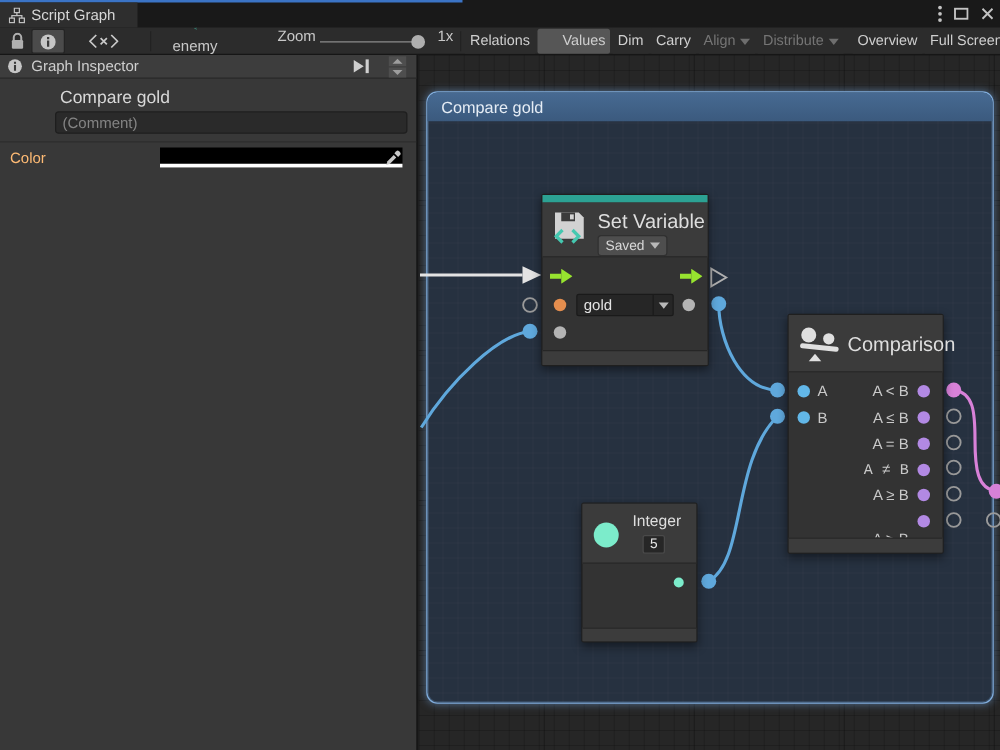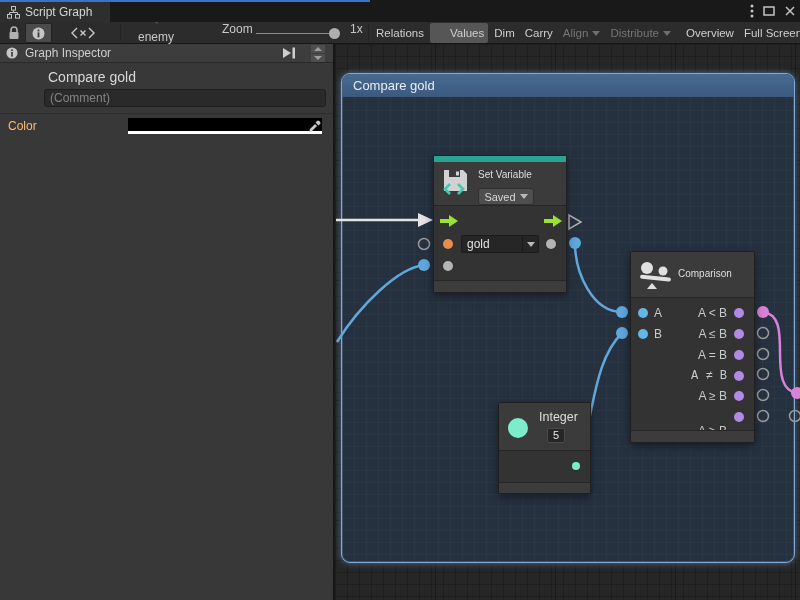--- a/index.html
+++ b/index.html
@@ -72,42 +72,42 @@
   .group-header { position:absolute; left:0; top:0; width:100%; height:23px;
     background:linear-gradient(#476a92,#3b5a7e); border-radius:8px 8px 0 0;
     display:flex; align-items:center; padding-left:11px; font-size:13px; color:#e6edf5; }
 
   .wires { position:absolute; left:0; top:0; width:465px; height:556px; z-index:2; pointer-events:none; }
 
   .node { position:absolute; background:#333333; border:1px solid #1f1f1f; border-radius:2px;
     box-shadow:0 3px 8px rgba(0,0,0,.45); z-index:3; }
   .node .nhead { position:absolute; left:0; width:100%; background:#3b3b3b; border-bottom:1px solid #262626; }
   .node .nfoot { position:absolute; left:0; bottom:0; width:100%; background:#3c3c3c; border-top:1px solid #262626; }
-  .ntitle { position:absolute; color:#dedede; font-size:10px; }
+  .ntitle { position:absolute; color:#dedede; font-size:16px; }
   .dot { position:absolute; width:10px; height:10px; border-radius:50%; }
   .plabel { position:absolute; font-size:12px; color:#c9c9c9; }
 
   .setvar { left:98px; top:111px; width:134px; height:138px; }
   .setvar .strip { position:absolute; left:0; top:0; width:100%; height:6px; background:#2ca293; }
   .setvar .nhead { top:6px; height:44px; }
   .saved-pill { position:absolute; left:44px; top:26px; width:56px; height:17px; background:#4e4e4e;
     border:1px solid #303030; border-radius:3px; display:flex; align-items:center; justify-content:center;
     gap:4px; font-size:11px; color:#d8d8d8; }
   .gold-field { position:absolute; left:27px; top:79px; width:78px; height:18px; background:#262626;
     border:1px solid #1a1a1a; border-radius:2px; display:flex; align-items:center; color:#e2e2e2; font-size:12px; }
   .gold-field .txt { flex:1; padding-left:5px; }
   .gold-field .dd { width:16px; height:100%; border-left:1px solid #1a1a1a; display:flex; align-items:center; justify-content:center; }
   .setvar .nfoot { height:12px; }
 
   .comparison { left:295px; top:207px; width:125px; height:192px; }
   .comparison .nhead { top:0; height:46px; }
   .comparison .nfoot { height:12px; }
   .out-label { position:absolute; right:27px; font-size:12px; color:#c9c9c9; }
 
-  .integer { left:130px; top:358px; width:93px; height:92px;margin-left:33px; }
+  .integer { left:130px; top:358px; width:93px; height:112px; }
   .integer .nhead { top:0; height:48px; }
   .integer .nfoot { height:11px; }
   .mint-circle { position:absolute; left:9px; top:15px; width:20px; height:20px; border-radius:50%; background:#7ceccb; }
   .val-box { position:absolute; left:48px; top:25px; width:18px; height:15px; background:#262626;
     border:1px solid #4a4a4a; border-radius:2px; color:#e8e8e8; font-size:11px; text-align:center; line-height:13px; }
 </style>
 </head>
 <body>
 
 <div class="app">

